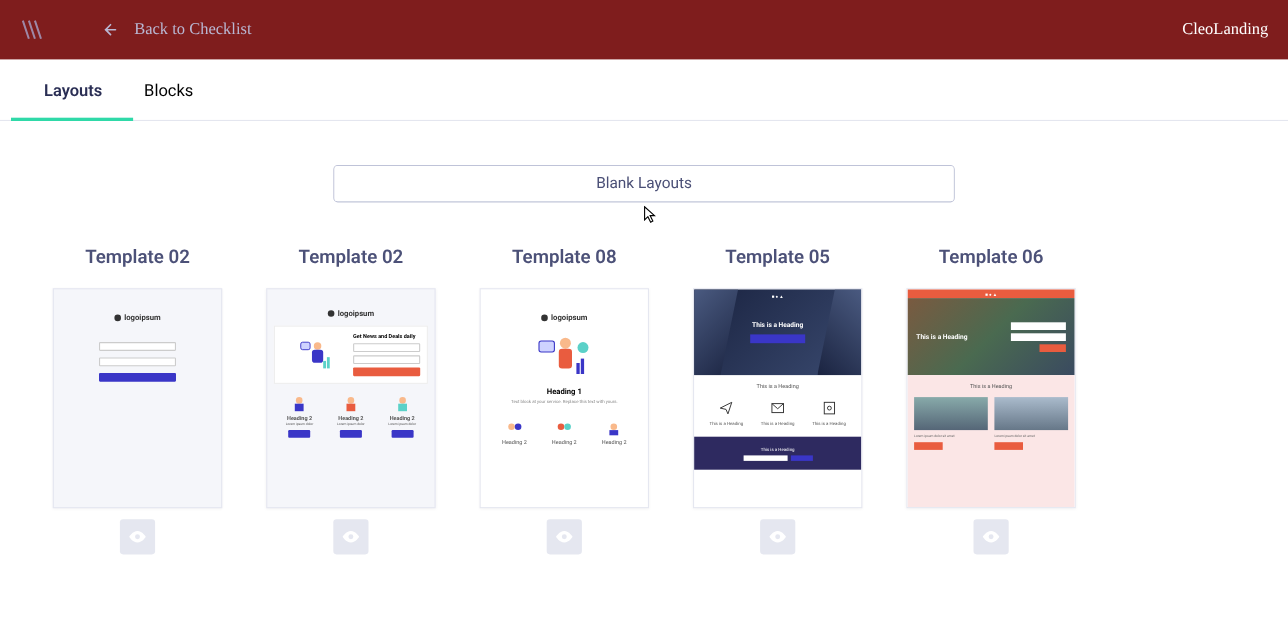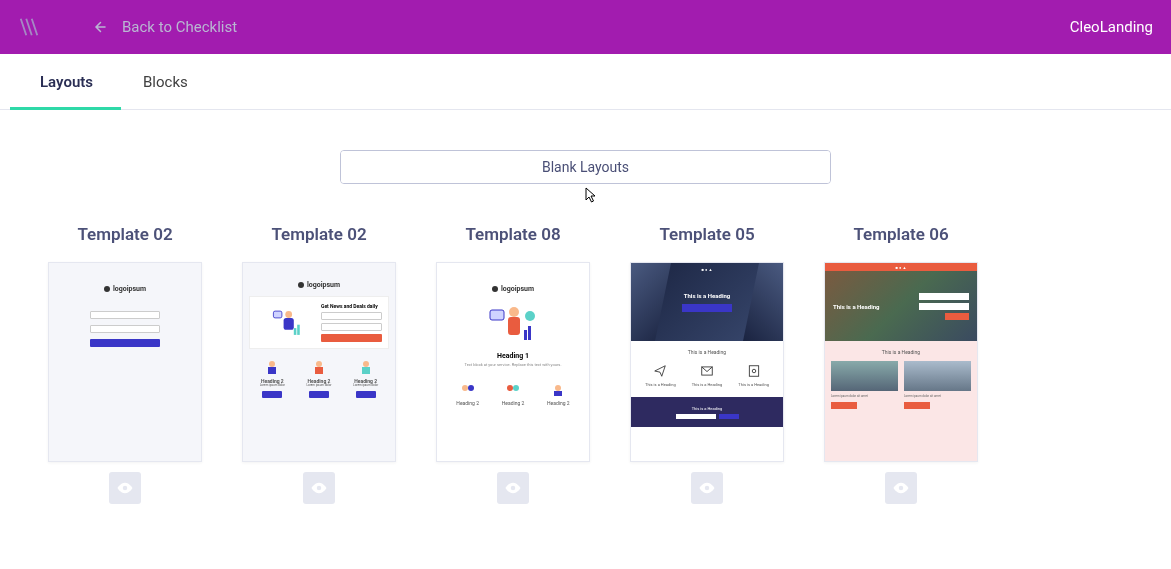--- a/index.html
+++ b/index.html
@@ -1,31 +1,31 @@
 <!DOCTYPE html>
 <html><head>
 <meta charset="utf-8">
 <style>
   * { box-sizing: border-box; margin: 0; padding: 0; }
   body { font-family: -apple-system, BlinkMacSystemFont, "Segoe UI", Roboto, Arial, sans-serif; background: #fff; width: 1171px; height: 569px; overflow: hidden; }
-  .topbar { height: 54px; background: #a21caf; display: flex; align-items: center; padding: 0 18px; color: #fff; }
+  .topbar { height: 54px; background: #7f1d1d; display: flex; align-items: center; padding: 0 18px; color: #fff; font-family: Liberation Serif, serif; }
   .logo { width: 22px; height: 22px; opacity: .8; }
   .back-wrap { display: flex; align-items: center; gap: 14px; margin-left: 50px; color: #b9b7d2; cursor: pointer; }
   .back-wrap svg { width: 18px; height: 18px; }
   .back-label { font-size: 15px; }
   .spacer { flex: 1; }
   .brand { font-size: 15px; color: #fff; }
 
-  .tabs { display: flex; gap: 50px; padding: 0 40px; border-bottom: 1px solid #e4e6ef; align-items: center; height: 56px; }
-  .tab { font-size: 15px; color: #404040; cursor: pointer; padding: 18px 0; position: relative; }
+  .tabs { display: flex; gap: 38px; padding: 0 40px; border-bottom: 1px solid #e4e6ef; align-items: center; height: 56px; }
+  .tab { font-size: 15px; color: #000000; cursor: pointer; padding: 18px 0; position: relative; }
   .tab.active { color: #2a2e54; font-weight: 600; }
   .tab.active::after { content:""; position: absolute; left: -30px; right: -28px; bottom: -1px; height: 3px; background: #2fd9a8; }
 
   .toggle-wrap { display: flex; justify-content: center; margin-top: 40px; }
-  .seg { display: flex; border: 1px solid #bfc3d8; border-radius: 4px; overflow: hidden; width: 491px; }
+  .seg { display: flex; border: 1px solid #bfc3d8; border-radius: 4px; overflow: hidden; width: 565px; }
   .seg-btn { flex: 1; text-align: center; padding: 8px 0; font-size: 14px; background: #fff; color: #4a4f76; cursor: pointer; }
   .seg-btn.active { background: #9e9fbf; color: #fff; border-left: 1px dashed #7a7ba5; }
 
   .grid { display: flex; gap: 40px; padding: 40px 48px 0; justify-content: flex-start; }
   .card-col { display: flex; flex-direction: column; align-items: center; width: 154px; }
   .card-title { font-size: 17px; color: #4c5178; font-weight: 600; margin-bottom: 18px; white-space: nowrap; }
 
   .thumb { width: 154px; height: 200px; border: 1px solid #e5e7f0; background: #fff; box-shadow: 0 1px 3px rgba(0,0,0,.05); position: relative; overflow: hidden; }
 
   .eye { width: 32px; height: 32px; background: #e5e7f0; display: flex; align-items: center; justify-content: center; margin-top: 10px; cursor: pointer; border-radius: 3px; }

